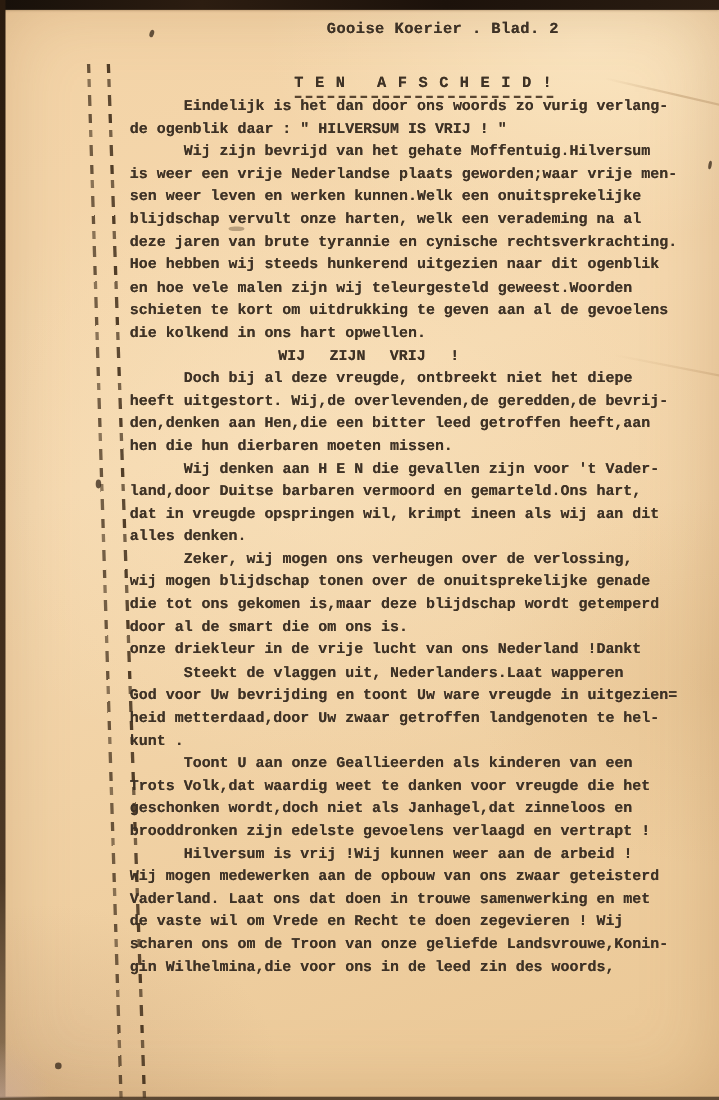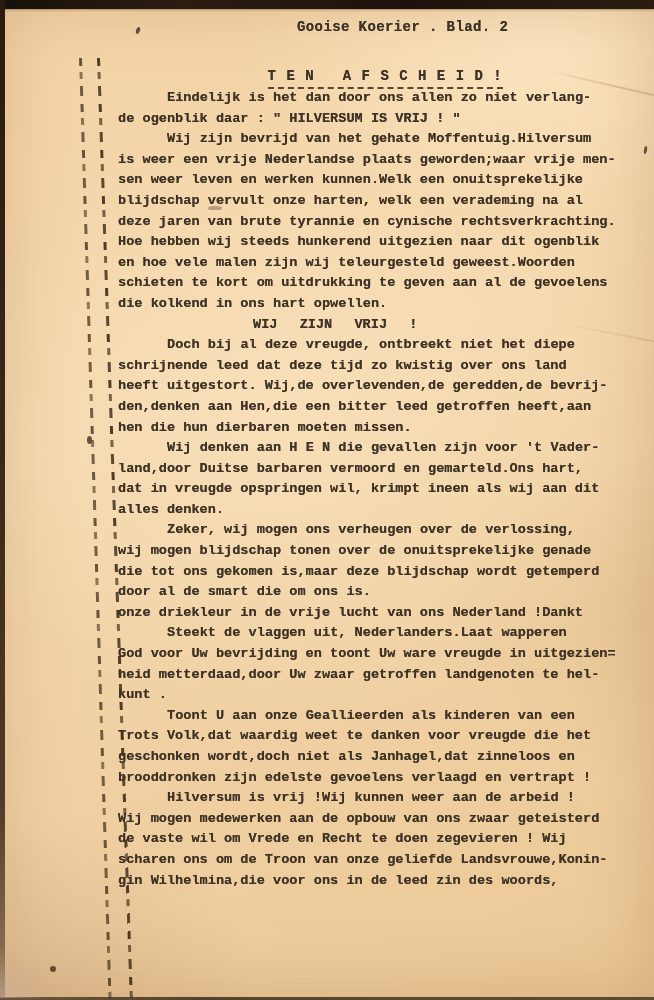--- a/index.html
+++ b/index.html
@@ -121,34 +121,33 @@
   <span class="speck speck-dot"></span>
   <span class="speck speck-smudge"></span>
 
   <div class="header">Gooise Koerier . Blad. 2</div>
 
   <div class="title">
     <span class="title-text">T E N   A F S C H E I D !</span>
   </div>
 
   <div class="text-block" id="text-block">
-      <div class="line indent">Eindelijk is het dan door ons allen zo niet verlang-</div>
+      <div class="line indent">Eindelijk is het dan door ons woords zo vurig verlang-</div>
       <div class="line">de ogenblik daar : " HILVERSUM IS VRIJ ! "</div>
       <div class="line indent">Wij zijn bevrijd van het gehate Moffentuig.Hilversum</div>
       <div class="line">is weer een vrije Nederlandse plaats geworden;waar vrije men-</div>
       <div class="line">sen weer leven en werken kunnen.Welk een onuitsprekelijke</div>
       <div class="line">blijdschap vervult onze harten, welk een verademing na al</div>
       <div class="line">deze jaren van brute tyrannie en cynische rechtsverkrachting.</div>
       <div class="line">Hoe hebben wij steeds hunkerend uitgezien naar dit ogenblik</div>
       <div class="line">en hoe vele malen zijn wij teleurgesteld geweest.Woorden</div>
       <div class="line">schieten te kort om uitdrukking te geven aan al de gevoelens</div>
       <div class="line">die kolkend in ons hart opwellen.</div>
       <div class="line subhead">WIJ ZIJN VRIJ !</div>
       <div class="line indent">Doch bij al deze vreugde, ontbreekt niet het diepe</div>
-      <div class="line">schrijnende leed dat deze tijd zo kwistig over ons land</div>
       <div class="line">heeft uitgestort. Wij,de overlevenden,de geredden,de bevrij-</div>
       <div class="line">den,denken aan Hen,die een bitter leed getroffen heeft,aan</div>
       <div class="line">hen die hun dierbaren moeten missen.</div>
       <div class="line indent">Wij denken aan H E N die gevallen zijn voor 't Vader-</div>
       <div class="line">land,door Duitse barbaren vermoord en gemarteld.Ons hart,</div>
       <div class="line">dat in vreugde opspringen wil, krimpt ineen als wij aan dit</div>
       <div class="line">alles denken.</div>
       <div class="line indent">Zeker, wij mogen ons verheugen over de verlossing,</div>
       <div class="line">wij mogen blijdschap tonen over de onuitsprekelijke genade</div>
       <div class="line">die tot ons gekomen is,maar deze blijdschap wordt getemperd</div>
@@ -157,18 +156,19 @@
       <div class="line indent">Steekt de vlaggen uit, Nederlanders.Laat wapperen</div>
       <div class="line">God voor Uw bevrijding en toont Uw ware vreugde in uitgezien=</div>
       <div class="line">heid metterdaad,door Uw zwaar getroffen landgenoten te hel-</div>
       <div class="line">kunt .</div>
       <div class="line indent">Toont U aan onze Geallieerden als kinderen van een</div>
       <div class="line">Trots Volk,dat waardig weet te danken voor vreugde die het</div>
       <div class="line">geschonken wordt,doch niet als Janhagel,dat zinneloos en</div>
       <div class="line">brooddronken zijn edelste gevoelens verlaagd en vertrapt !</div>
       <div class="line indent">Hilversum is vrij !Wij kunnen weer aan de arbeid !</div>
       <div class="line">Wij mogen medewerken aan de opbouw van ons zwaar geteisterd</div>
+      <div class="line">Vaderland. Laat ons dat doen in trouwe samenwerking en met</div>
       <div class="line">de vaste wil om Vrede en Recht te doen zegevieren ! Wij</div>
       <div class="line">scharen ons om de Troon van onze geliefde Landsvrouwe,Konin-</div>
       <div class="line">gin Wilhelmina,die voor ons in de leed zin des woords,</div>
     </div>
 
 </div>
 
 </body></html>

